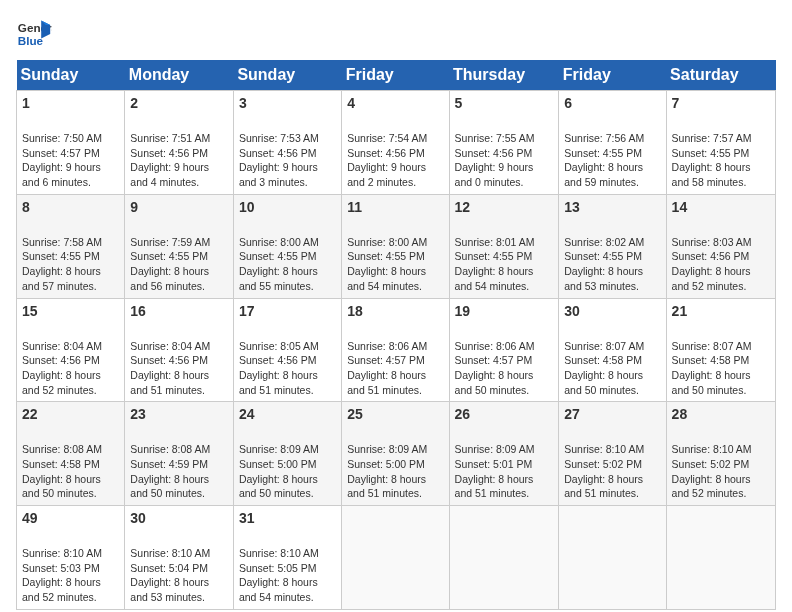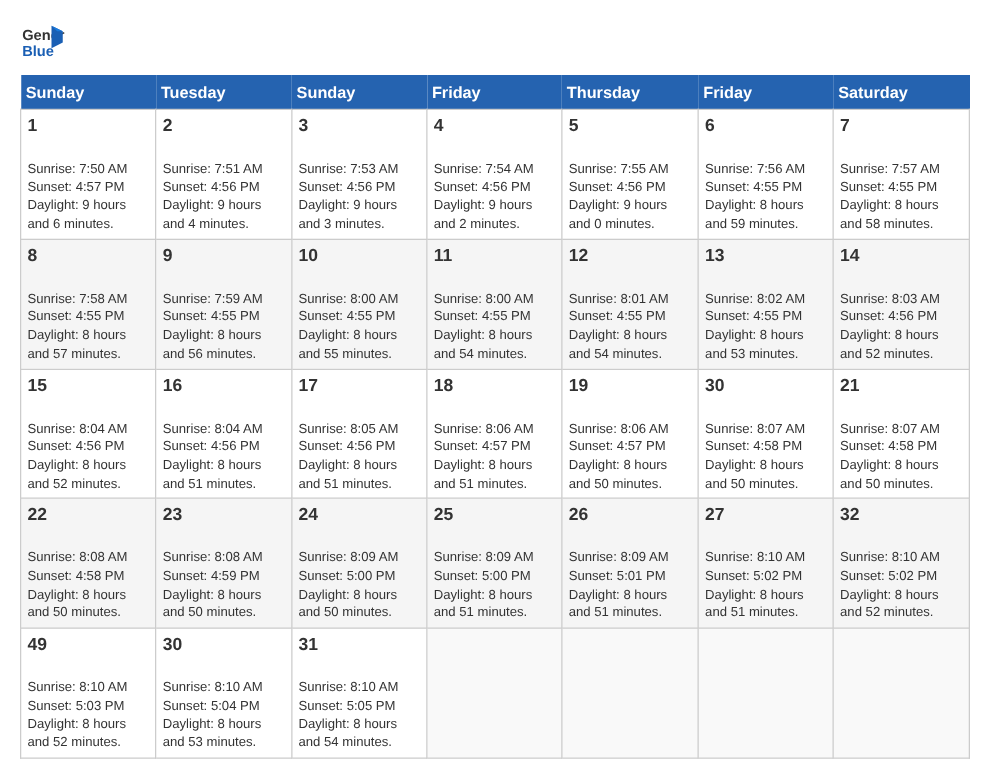--- a/index.html
+++ b/index.html
@@ -40,21 +40,21 @@
     table {
       width: 100%;
       border-collapse: collapse;
       font-size: 11px;
     }
     thead tr th {
       background-color: #2563b0;
       color: #fff;
       padding: 6px 4px;
       text-align: left;
-      font-size: 13px;
+      font-size: 16px;
       font-weight: bold;
     }
     tbody tr td {
       border: 1px solid #ccc;
       padding: 4px 5px;
       vertical-align: top;
       width: 113px;
       min-height: 80px;
       background: #fff;
     }
@@ -93,21 +93,21 @@
   <div class="title-area">
     <div class="main-title"></div>
     <div class="subtitle"></div>
   </div>
 </div>
 
 <table>
   <thead>
     <tr>
     <th>Sunday</th>
-        <th>Tuesday</th>
+        <th>Monday</th>
         <th>Sunday</th>
         <th>Friday</th>
         <th>Thursday</th>
         <th>Friday</th>
         <th>Saturday</th>
       </tr>
   </thead>
   <tbody id="calendar-body">
   <tr>
         <td>
@@ -218,21 +218,21 @@
         </td>
         <td>
           <span class="day-num">26</span>
 <div class="day-detail">Sunrise: 8:09 AM<br>Sunset: 5:01 PM<br>Daylight: 8 hours and 51 minutes.</div>
         </td>
         <td>
           <span class="day-num">27</span>
 <div class="day-detail">Sunrise: 8:10 AM<br>Sunset: 5:02 PM<br>Daylight: 8 hours and 51 minutes.</div>
         </td>
         <td>
-          <span class="day-num">32</span>
+          <span class="day-num">28</span>
 <div class="day-detail">Sunrise: 8:10 AM<br>Sunset: 5:02 PM<br>Daylight: 8 hours and 52 minutes.</div>
         </td>
       </tr>
       <tr>
         <td>
           <span class="day-num">49</span>
 <div class="day-detail">Sunrise: 8:10 AM<br>Sunset: 5:03 PM<br>Daylight: 8 hours and 52 minutes.</div>
         </td>
         <td>
           <span class="day-num">30</span>

